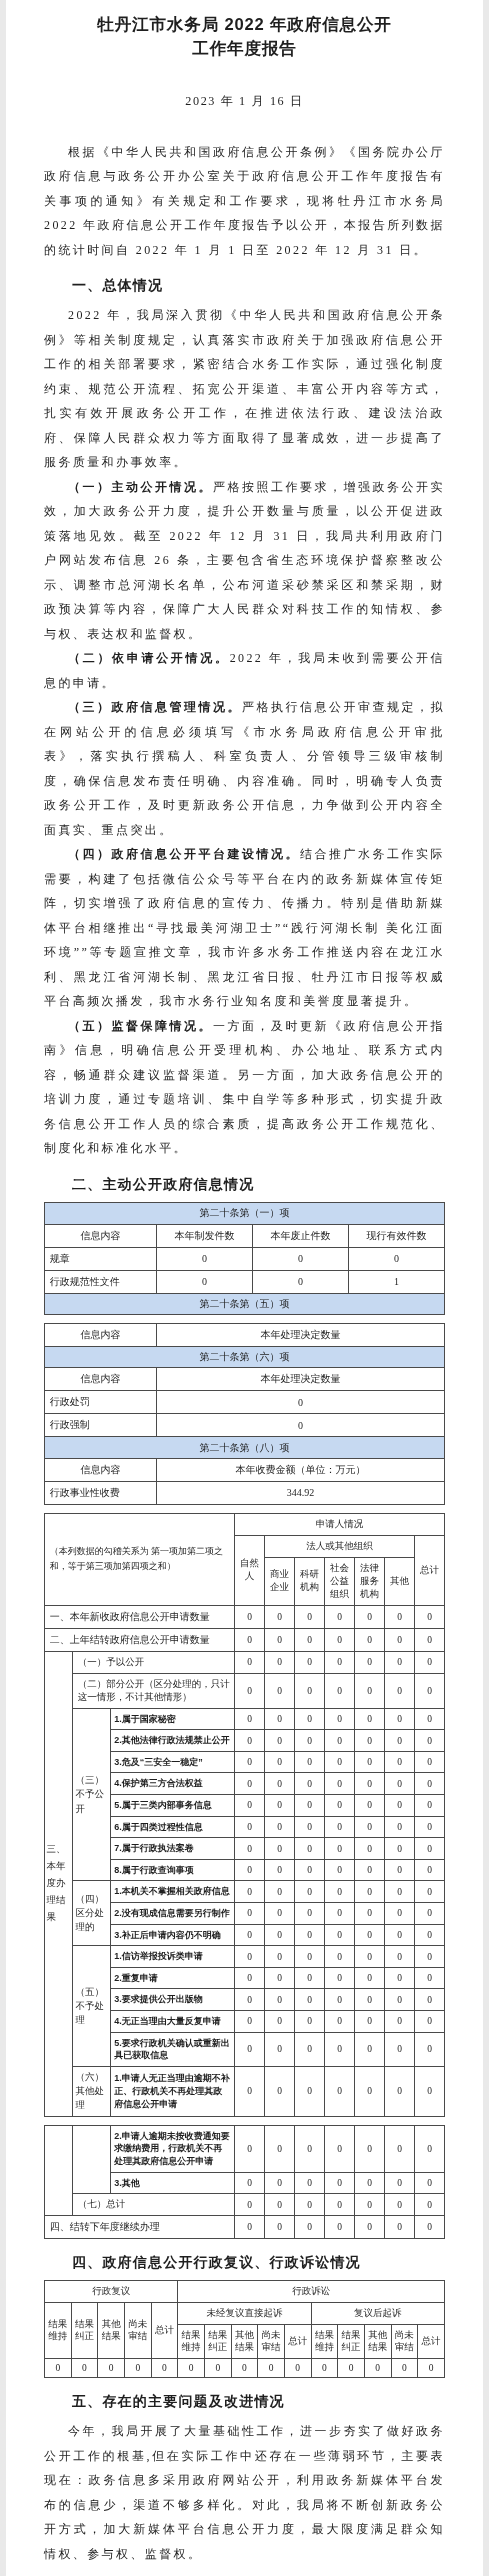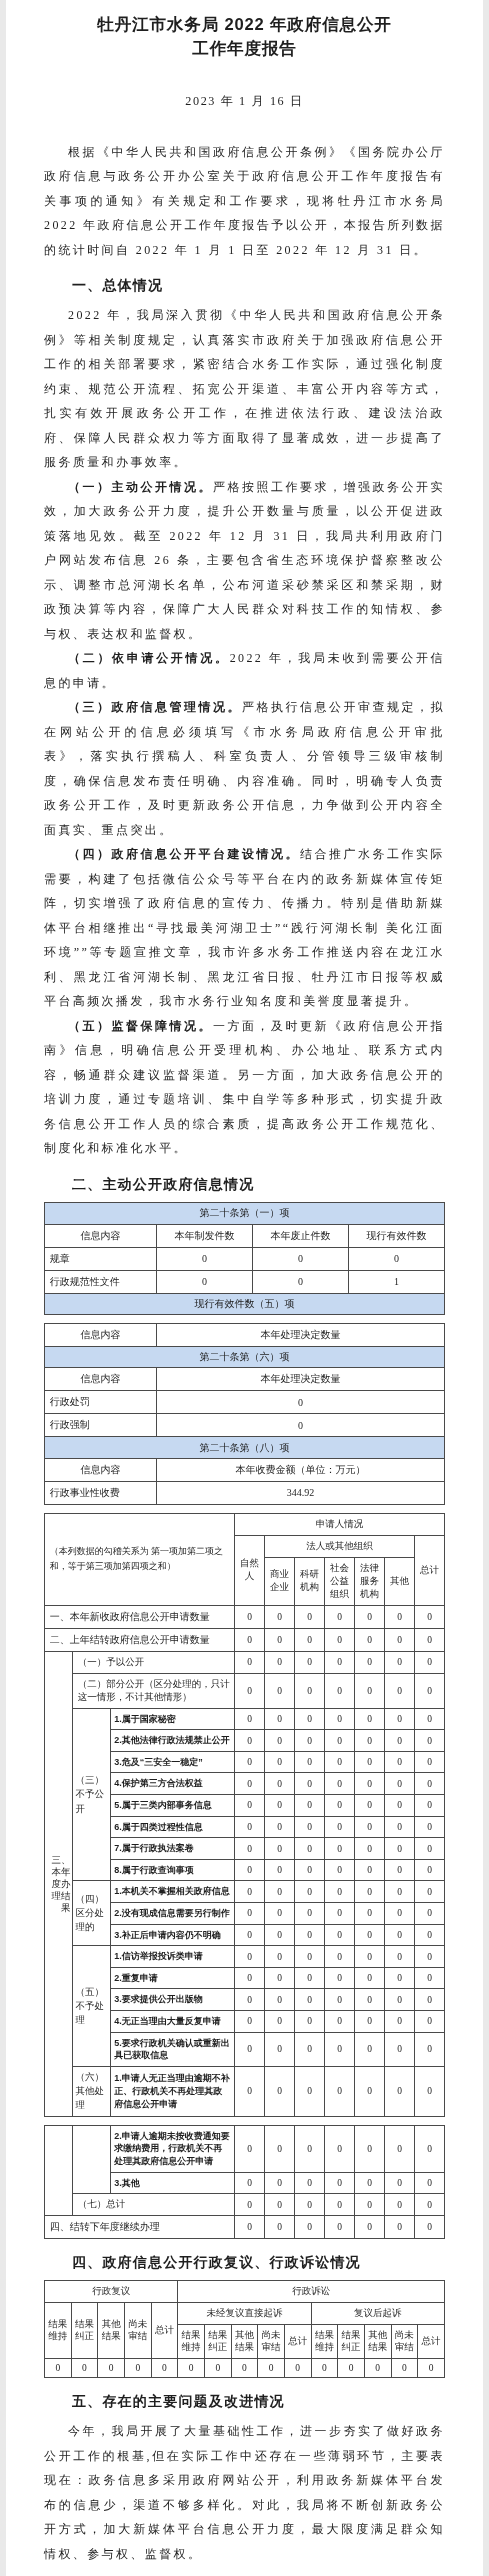--- a/index.html
+++ b/index.html
@@ -15,21 +15,21 @@
             line-height:24px;letter-spacing:1.2px;text-indent:2em;margin:11px 0 6.3px;}
   table{width:100%;border-collapse:collapse;table-layout:fixed;border:1.6px solid #3c3c3c;}
   td,th{border:0.8px solid #4a4a4a;padding:4px 3.2px;font-weight:400;word-break:break-all;}
   th{text-align:center;}
   .band{background:#c6d9f1;text-align:center;padding:3.2px 1.6px;}
   .num{text-align:center;}
   .lbl{text-align:left;padding-left:4.7px;}
   .dtable{font-size:10px;margin:6.3px 0 8px;}
   .atable{font-size:9.5px;}
   .atable .corner{font-size:9px;line-height:15px;text-align:left;padding:3.2px 4.7px;}
-  .atable .side{text-align:right;padding:3.2px 1.6px;line-height:12px;}
+  .atable .side{text-align:left;padding:3.2px 1.6px;line-height:17px;}
   .atable .grp{text-align:left;padding:3.2px 2.4px;line-height:14.2px;}
   .atable .item-lbl{font-family:"Liberation Sans","DejaVu Sans",sans-serif;font-weight:700;
                     font-size:9px;text-align:left;padding:4px 3.2px;line-height:12.6px;}
   .atable .top-lbl{font-size:10px;}
   .rtable{font-size:9.5px;}
   .rtable th{padding:4px 1.6px;line-height:12.6px;}
   .rtable td{padding:4px 1.6px;}
   .mb10{margin-bottom:8px;}
   .mt8{margin-top:6.3px;}
 </style>
@@ -80,21 +80,21 @@
           <td class="num">0</td>
           <td class="num">0</td>
         </tr>
         <tr>
           <td class="lbl">行政规范性文件</td>
           <td class="num">0</td>
           <td class="num">0</td>
           <td class="num">1</td>
         </tr>
         <tr>
-          <td class="band" colspan="4">现行有效件数（五）项</td>
+          <td class="band" colspan="4">第二十条第（五）项</td>
         </tr>
       </tbody>
   </table>
 
   <table class="dtable">
     <colgroup>
         <col style="width:28%">
         <col style="width:72%">
       </colgroup>
     <tbody id="t20b">

